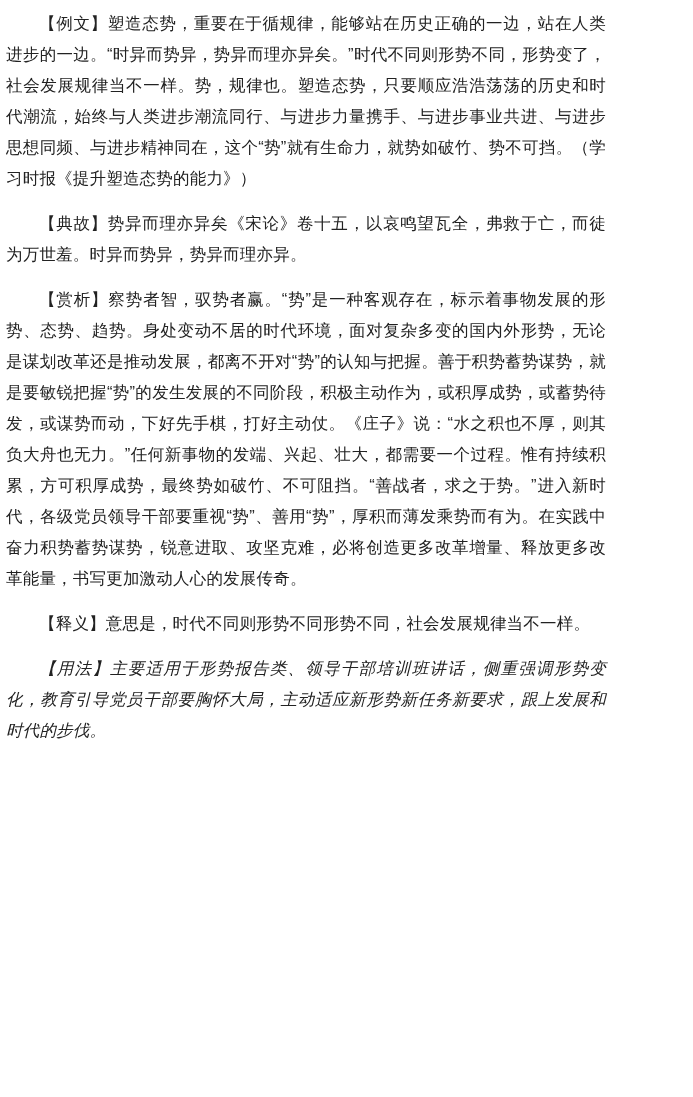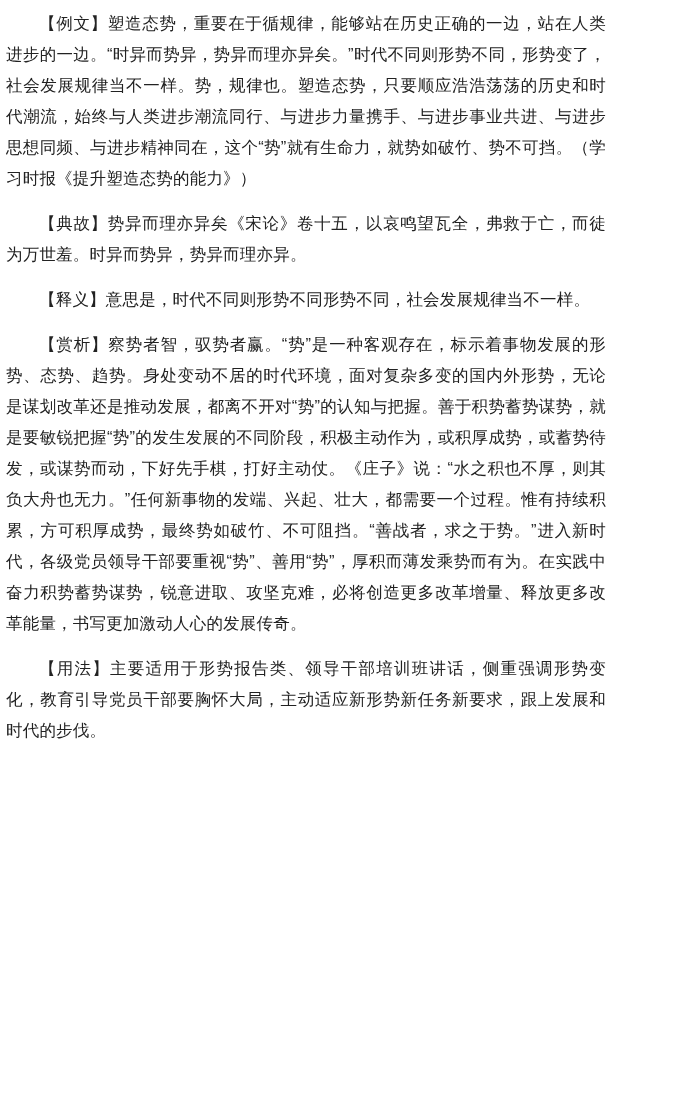--- a/index.html
+++ b/index.html
@@ -25,24 +25,25 @@
     line-height: 31px;
     text-indent: 2em;
     margin: 0 0 14px 0;
     text-align: justify;
     color: #222222;
     letter-spacing: 0.2px;
     word-break: break-all;
   }
   .para:last-child {
     margin-bottom: 12px;
+    font-style: italic;
   }
 </style>
 </head>
 <body>
 
 <div class="page">
   <p class="para">【例文】塑造态势，重要在于循规律，能够站在历史正确的一边，站在人类进步的一边。“时异而势异，势异而理亦异矣。”时代不同则形势不同，形势变了，社会发展规律当不一样。势，规律也。塑造态势，只要顺应浩浩荡荡的历史和时代潮流，始终与人类进步潮流同行、与进步力量携手、与进步事业共进、与进步思想同频、与进步精神同在，这个“势”就有生命力，就势如破竹、势不可挡。（学习时报《提升塑造态势的能力》）</p>
   <p class="para">【典故】势异而理亦异矣《宋论》卷十五，以哀鸣望瓦全，弗救于亡，而徒为万世羞。时异而势异，势异而理亦异。</p>
+  <p class="para">【赏析】察势者智，驭势者赢。“势”是一种客观存在，标示着事物发展的形势、态势、趋势。身处变动不居的时代环境，面对复杂多变的国内外形势，无论是谋划改革还是推动发展，都离不开对“势”的认知与把握。善于积势蓄势谋势，就是要敏锐把握“势”的发生发展的不同阶段，积极主动作为，或积厚成势，或蓄势待发，或谋势而动，下好先手棋，打好主动仗。《庄子》说：“水之积也不厚，则其负大舟也无力。”任何新事物的发端、兴起、壮大，都需要一个过程。惟有持续积累，方可积厚成势，最终势如破竹、不可阻挡。“善战者，求之于势。”进入新时代，各级党员领导干部要重视“势”、善用“势”，厚积而薄发乘势而有为。在实践中奋力积势蓄势谋势，锐意进取、攻坚克难，必将创造更多改革增量、释放更多改革能量，书写更加激动人心的发展传奇。</p>
   <p class="para">【释义】意思是，时代不同则形势不同形势不同，社会发展规律当不一样。</p>
-  <p class="para">【赏析】察势者智，驭势者赢。“势”是一种客观存在，标示着事物发展的形势、态势、趋势。身处变动不居的时代环境，面对复杂多变的国内外形势，无论是谋划改革还是推动发展，都离不开对“势”的认知与把握。善于积势蓄势谋势，就是要敏锐把握“势”的发生发展的不同阶段，积极主动作为，或积厚成势，或蓄势待发，或谋势而动，下好先手棋，打好主动仗。《庄子》说：“水之积也不厚，则其负大舟也无力。”任何新事物的发端、兴起、壮大，都需要一个过程。惟有持续积累，方可积厚成势，最终势如破竹、不可阻挡。“善战者，求之于势。”进入新时代，各级党员领导干部要重视“势”、善用“势”，厚积而薄发乘势而有为。在实践中奋力积势蓄势谋势，锐意进取、攻坚克难，必将创造更多改革增量、释放更多改革能量，书写更加激动人心的发展传奇。</p>
   <p class="para">【用法】主要适用于形势报告类、领导干部培训班讲话，侧重强调形势变化，教育引导党员干部要胸怀大局，主动适应新形势新任务新要求，跟上发展和时代的步伐。</p>
 </div>
 
 </body></html>

